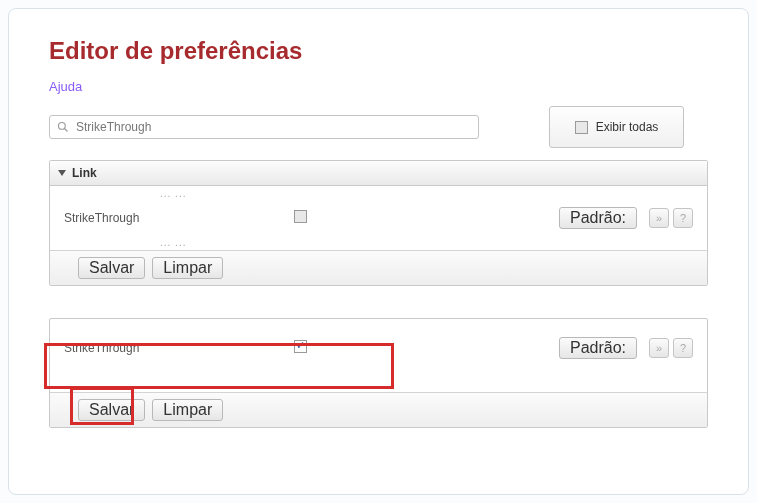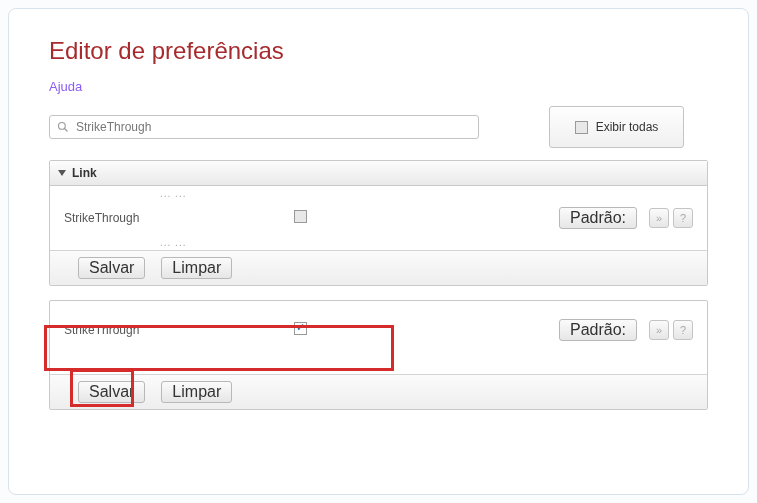--- a/index.html
+++ b/index.html
@@ -19,21 +19,21 @@
   .panel {
     border: 1px solid #d8e2ea;
     border-radius: 8px;
     background: #fff;
     padding: 28px 40px 30px 40px;
     height: 100%;
   }
   .title {
     font-size: 24px;
     color: #a72b2e;
-    font-weight: normal;
+    font-weight: bold;
     margin-bottom: 14px;
   }
   .help-link {
     color: #8b5cf6;
     font-size: 13px;
     cursor: pointer;
     display: inline-block;
     margin-bottom: 12px;
   }
   .topbar {
@@ -89,21 +89,21 @@
   .checkbox-sq.checked::after {
     content: "✓";
     position: absolute;
     top: -2px; left: 1px;
     font-size: 11px;
     color: #3064a3;
   }
   .section {
     border: 1px solid #c9c9c9;
     border-radius: 2px;
-    margin-bottom: 14px;
+    margin-bottom: 32px;
     background: #fff;
     overflow: visible;
   }
   .section-header {
     background: linear-gradient(#fdfdfd,#e9e9e9);
     border-bottom: 1px solid #c9c9c9;
     padding: 5px 8px;
     font-weight: bold;
     display: flex;
     align-items: center;
@@ -155,21 +155,21 @@
     color: #aaa;
     font-size: 11px;
     margin-left: 4px;
     cursor: pointer;
   }
   .footer {
     background: linear-gradient(#fbfbfb,#eeeeee);
     border-top: 1px solid #d4d4d4;
     padding: 6px 28px;
     display: flex;
-    gap: 16px;
+    gap: 7px;
   }
   
   .hl {
     position: absolute;
     border: 3px solid #d62b2b;
     pointer-events: none;
   }
   .rel { position: relative; }
 </style>
 </head>

